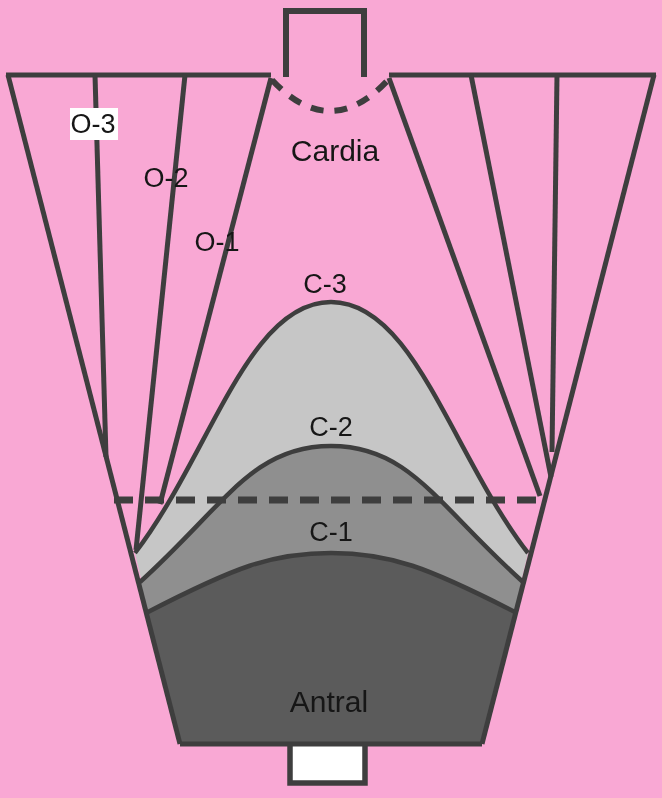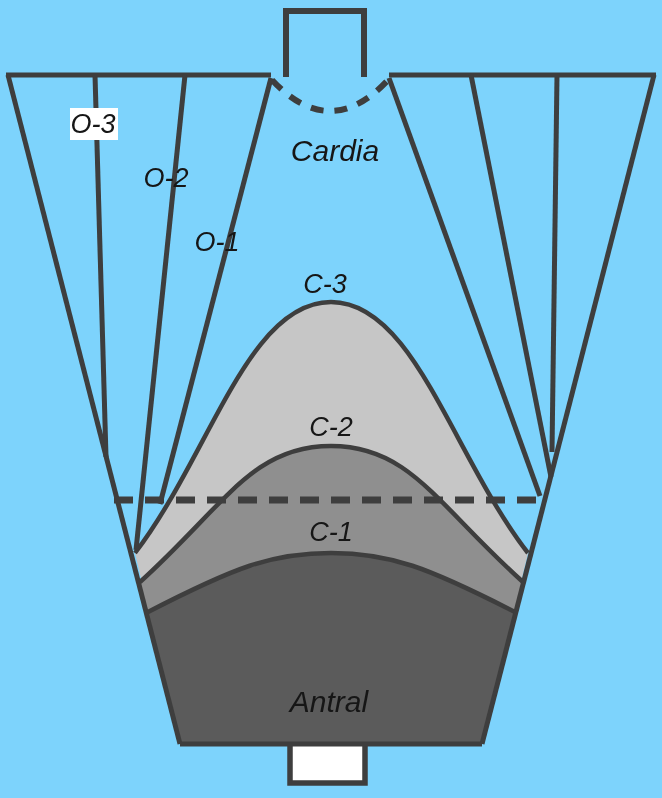--- a/index.html
+++ b/index.html
@@ -5,23 +5,22 @@
   html, body {
     margin: 0;
     padding: 0;
     background: #ffffff;
     font-family: "Liberation Sans", sans-serif;
   }
   .stage {
     position: relative;
     width: 662px;
     height: 798px;
-    background: #7dd3fc;
+    background: #f9a8d4;
     overflow: hidden;
-    font-style: italic;
   }
   svg { display: block; }
   .ln {
     stroke: #3e3e3e;
     fill: none;
   }
   .region-curve {
     stroke: #3e3e3e;
     stroke-width: 4.5;
     fill: none;

